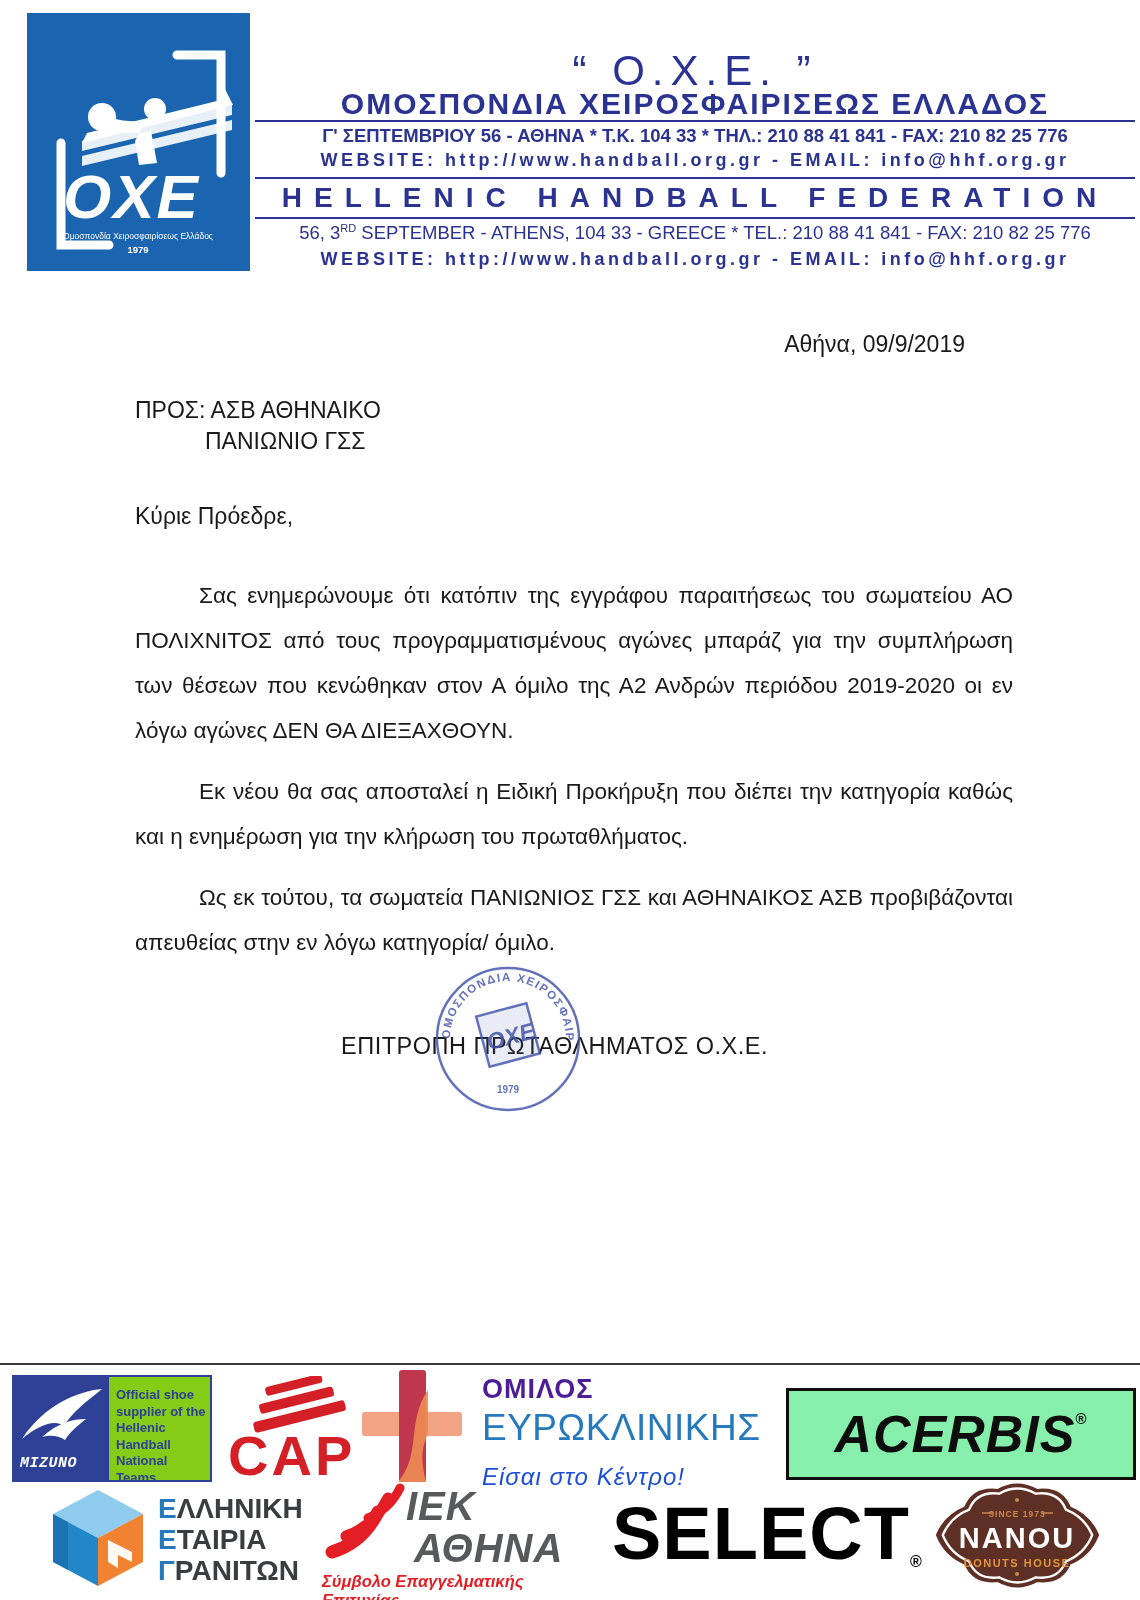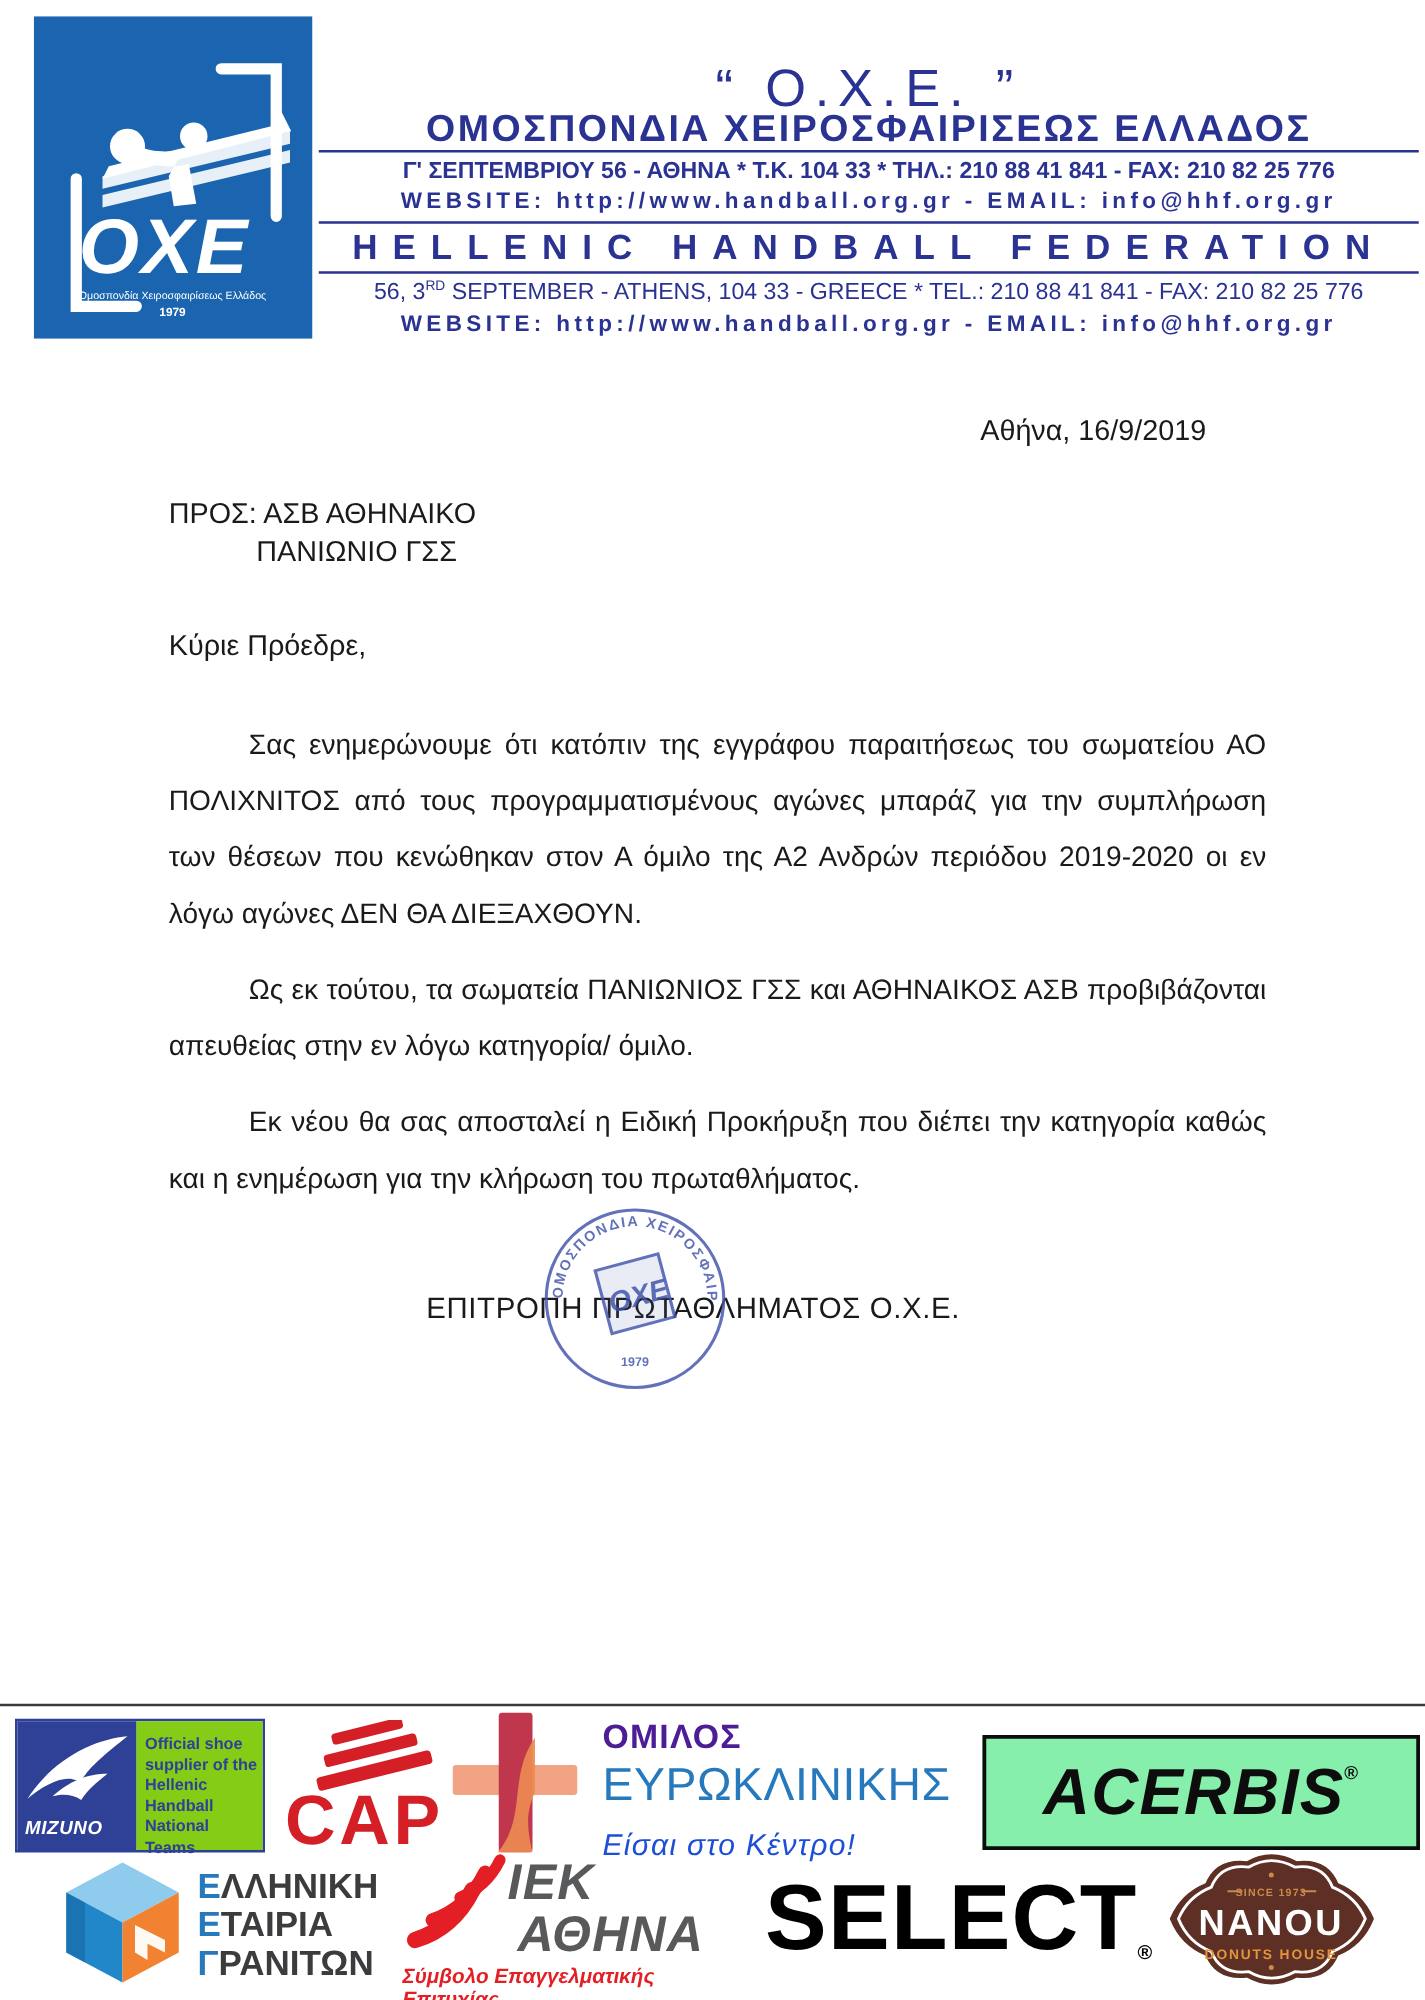--- a/index.html
+++ b/index.html
@@ -30,21 +30,21 @@
   .salutation{top:503px;left:135px;font-size:23px;}
   .paras{top:573px;left:135px;width:878px;font-size:22.5px;line-height:45px;text-align:justify;}
   .paras p{margin:0 0 16px 0;text-indent:64px;}
   .signature{top:1033px;left:341px;font-size:23.5px;letter-spacing:0.5px;}
   .stamp{left:432px;top:963px;opacity:0.84;}
 
   
   .sep{top:1363px;left:0;width:1140px;height:2px;background:#3a3a3a;}
 
   .mizuno{left:12px;top:1375px;width:196px;height:103px;border:2px solid #2E4197;display:flex;}
-  .mizuno-blue{width:95px;height:103px;background:#2E4197;position:relative;flex:none;}
+  .mizuno-blue{width:95px;height:103px;background:#2E4197;position:relative;flex:none;font-family:Liberation Mono, monospace;}
   .mizuno-tag{flex:1;background:#84cc16;padding:10px 4px 16px 7px;font-size:13px;line-height:16.5px;
               font-weight:bold;color:#2E4197;}
   .caplogo{left:228px;top:1376px;}
   .crosslogo{left:362px;top:1370px;}
   .euro{left:482px;top:1374px;width:300px;}
   .euro-group{font-size:27px;font-weight:bold;color:#4c1d95;letter-spacing:1px;}
   .euro-name{font-size:37px;font-weight:normal;color:#2779BD;margin-top:2px;letter-spacing:0.5px;}
   .euro-slogan{font-size:24px;font-style:italic;color:#1d4ed8;margin-top:14px;letter-spacing:1px;}
   .acerbis{left:786px;top:1388px;width:350px;height:92px;background:#86efac;border:3px solid #0d0d0d;
            box-sizing:border-box;display:flex;align-items:center;justify-content:center;}
@@ -93,33 +93,33 @@
     <div class="abs rule r1"></div>
     <div class="abs hdr-addr-gr">Γ' ΣΕΠΤΕΜΒΡΙΟΥ 56 - ΑΘΗΝΑ * Τ.Κ. 104 33 * ΤΗΛ.: 210 88 41 841 - FAX: 210 82 25 776</div>
     <div class="abs hdr-web-gr">WEBSITE: http://www.handball.org.gr - EMAIL: info@hhf.org.gr</div>
     <div class="abs rule r2"></div>
     <div class="abs hdr-org-en">HELLENIC HANDBALL FEDERATION</div>
     <div class="abs rule r3"></div>
     <div class="abs hdr-addr-en"><span>56, 3</span><sup>RD</sup><span> SEPTEMBER - ATHENS, 104 33 - GREECE * TEL.: 210 88 41 841 - FAX: 210 82 25 776</span></div>
     <div class="abs hdr-web-en">WEBSITE: http://www.handball.org.gr - EMAIL: info@hhf.org.gr</div>
   </div>
 
-  <div class="abs date">Αθήνα, 16/9/2019</div>
+  <div class="abs date">Αθήνα, 09/9/2019</div>
 
   <div class="abs to-block">
     <div>ΠΡΟΣ: ΑΣΒ ΑΘΗΝΑΙΚΟ</div>
     <div class="to-line2">ΠΑΝΙΩΝΙΟ ΓΣΣ</div>
   </div>
 
   <div class="abs salutation">Κύριε Πρόεδρε,</div>
 
   <div class="abs paras">
     <p>Σας ενημερώνουμε ότι κατόπιν της εγγράφου παραιτήσεως του σωματείου ΑΟ ΠΟΛΙΧΝΙΤΟΣ από τους προγραμματισμένους αγώνες μπαράζ για την συμπλήρωση των θέσεων που κενώθηκαν στον Α όμιλο της Α2 Ανδρών περιόδου 2019-2020 οι εν λόγω αγώνες ΔΕΝ ΘΑ ΔΙΕΞΑΧΘΟΥΝ.</p>
+    <p>Εκ νέου θα σας αποσταλεί η Ειδική Προκήρυξη που διέπει την κατηγορία καθώς και η ενημέρωση για την κλήρωση του πρωταθλήματος.</p>
     <p>Ως εκ τούτου, τα σωματεία ΠΑΝΙΩΝΙΟΣ ΓΣΣ και ΑΘΗΝΑΙΚΟΣ ΑΣΒ προβιβάζονται απευθείας στην εν λόγω κατηγορία/ όμιλο.</p>
-    <p>Εκ νέου θα σας αποσταλεί η Ειδική Προκήρυξη που διέπει την κατηγορία καθώς και η ενημέρωση για την κλήρωση του πρωταθλήματος.</p>
   </div>
 
   <div class="abs signature">ΕΠΙΤΡΟΠΗ ΠΡΩΤΑΘΛΗΜΑΤΟΣ Ο.Χ.Ε.</div>
 
   <svg class="abs stamp" width="152" height="152" viewBox="0 0 152 152">
     <circle cx="76" cy="76" r="71" fill="none" stroke="#4557AC" stroke-width="2.5"></circle>
     <defs>
         <path id="ringPath" d="M 18,76 A 58,58 0 0 1 134,76"></path>
       </defs>
     <text font-size="11.5" font-weight="bold" fill="#4557AC" letter-spacing="1.5">

